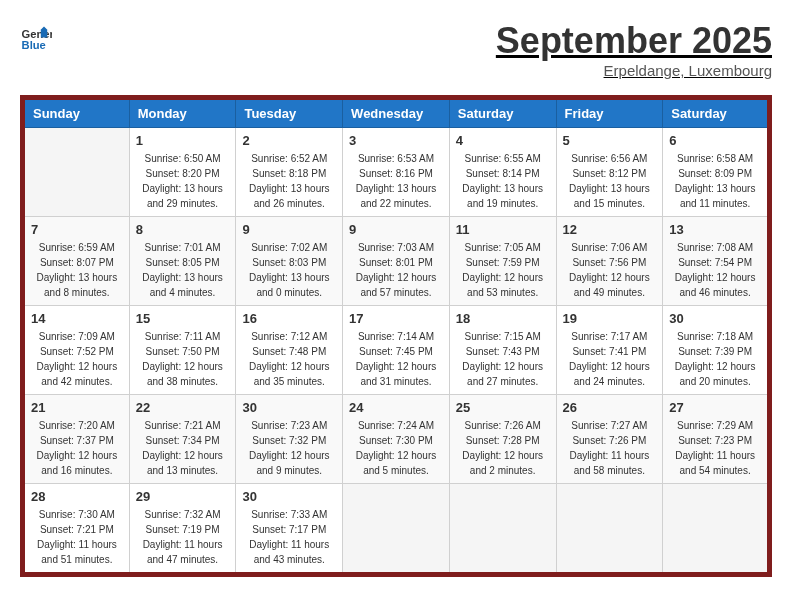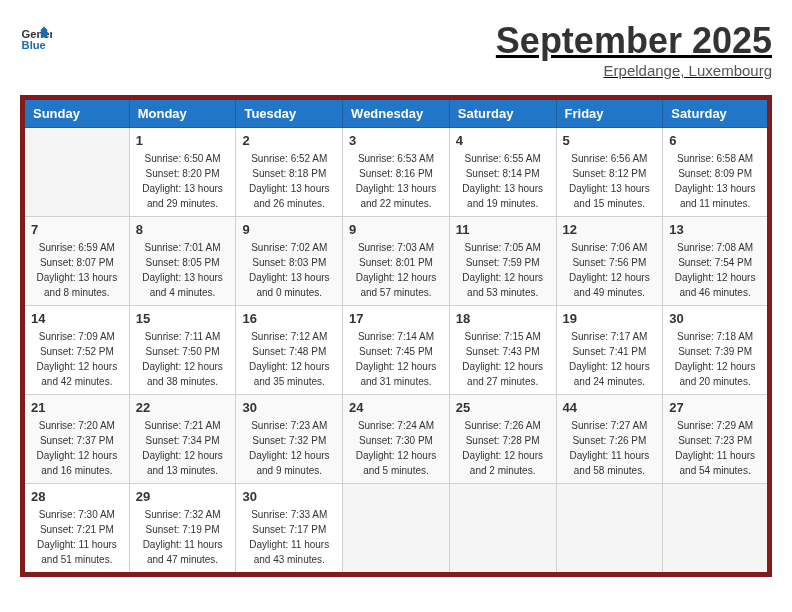--- a/index.html
+++ b/index.html
@@ -217,21 +217,21 @@
         </td>
         <td>
           <span class="day-num">24</span>
           <div class="day-info">Sunrise: 7:24 AM<br>Sunset: 7:30 PM<br>Daylight: 12 hours<br>and 5 minutes.</div>
         </td>
         <td>
           <span class="day-num">25</span>
           <div class="day-info">Sunrise: 7:26 AM<br>Sunset: 7:28 PM<br>Daylight: 12 hours<br>and 2 minutes.</div>
         </td>
         <td>
-          <span class="day-num">44</span>
+          <span class="day-num">26</span>
           <div class="day-info">Sunrise: 7:27 AM<br>Sunset: 7:26 PM<br>Daylight: 11 hours<br>and 58 minutes.</div>
         </td>
         <td>
           <span class="day-num">27</span>
           <div class="day-info">Sunrise: 7:29 AM<br>Sunset: 7:23 PM<br>Daylight: 11 hours<br>and 54 minutes.</div>
         </td>
       </tr>
       <tr class="last-row">
         <td>
           <span class="day-num">28</span>

